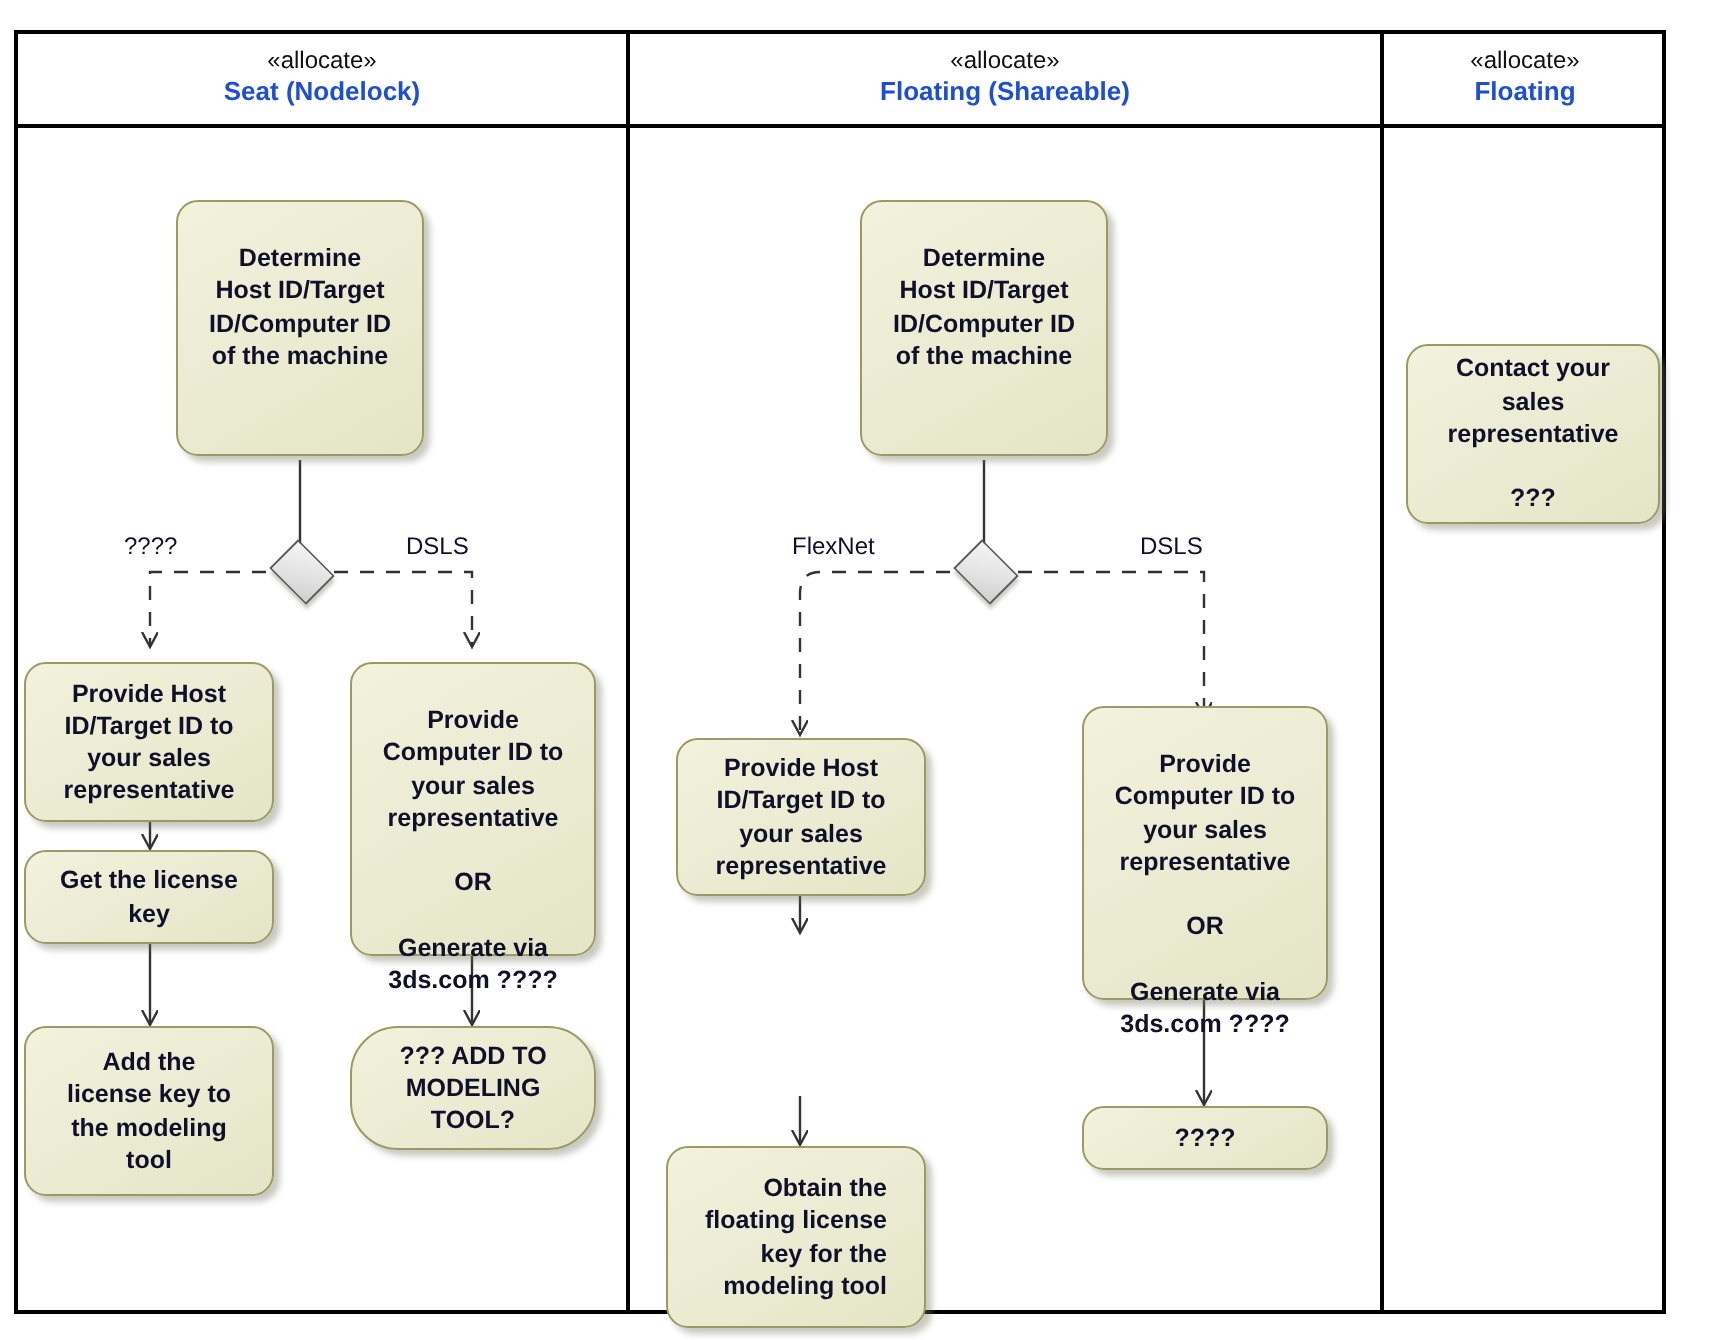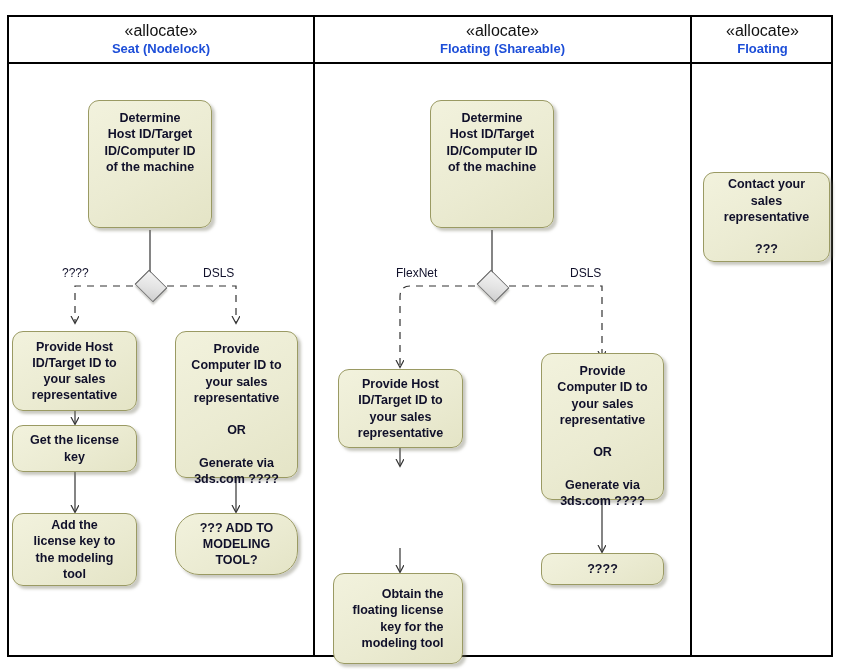--- a/index.html
+++ b/index.html
@@ -24,40 +24,40 @@
   }
   .divider.d1{left:313px;}
   .divider.d2{left:690px;}
 
   
   .lane-head{
     position:absolute;top:17px;height:44px;
     display:flex;flex-direction:column;align-items:center;justify-content:center;
     line-height:1.25;
   }
-  .lane-head .stereo{font-size:16px;font-weight:400;color:#111;}
+  .lane-head .stereo{font-size:12px;font-weight:400;color:#111;}
   .lane-head .lname{font-size:13px;font-weight:bold;color:#1d4ed8;}
   .lane-head.l1{left:9px;width:304px;}
   .lane-head.l2{left:315px;width:375px;}
   .lane-head.l3{left:692px;width:141px;}
 
   
   .node{
     position:absolute;box-sizing:border-box;
     background:linear-gradient(150deg,#f2f2dd 0%,#ebebd2 55%,#e4e4c6 100%);
     border:1.5px solid #9a9a63;border-radius:11px;
     box-shadow:3px 3px 3px rgba(120,120,100,.40);
     display:flex;align-items:center;justify-content:center;
     text-align:center;
     font-size:12.5px;font-weight:bold;line-height:1.30;
     color:#10102a;
     padding:4px 6px;
     white-space:pre-line;
   }
-  .node.top-align{align-items:flex-start;padding-top:9px;}
+  .node.top-align{align-items:flex-start;padding-top:20px;}
 
   
   .diamond{
     position:absolute;width:34px;height:19px;
   }
   .diamond i{
     display:block;position:absolute;left:0;top:0;width:24px;height:24px;
     background:linear-gradient(140deg,#f4f4f4 0%,#e3e3e3 55%,#cfcfcf 100%);
     border:1px solid #5a5a5a;
     transform:rotate(45deg) scale(1,.78);
@@ -138,21 +138,21 @@
     </div>
   <div class="guard" style="left:62px;top:266px;">????</div>
   <div class="guard" style="left:203px;top:266px;">DSLS</div>
 
   <div class="node" style="left:12px;top:331px;width:125px;height:80px;">Provide Host
 ID/Target ID to
 your sales
 representative</div>
   <div class="node" style="left:12px;top:425px;width:125px;height:47px;">Get the license
 key</div>
-  <div class="node" style="left:12px;top:513px;width:125px;height:73px;">Add the
+  <div class="node" style="left:12px;top:513px;width:125px;height:85px;">Add the
 license key to
 the modeling
 tool</div>
 
   <div class="node top-align" style="left:175px;top:331px;width:123px;height:147px;">Provide
 Computer ID to
 your sales
 representative
 
 OR

